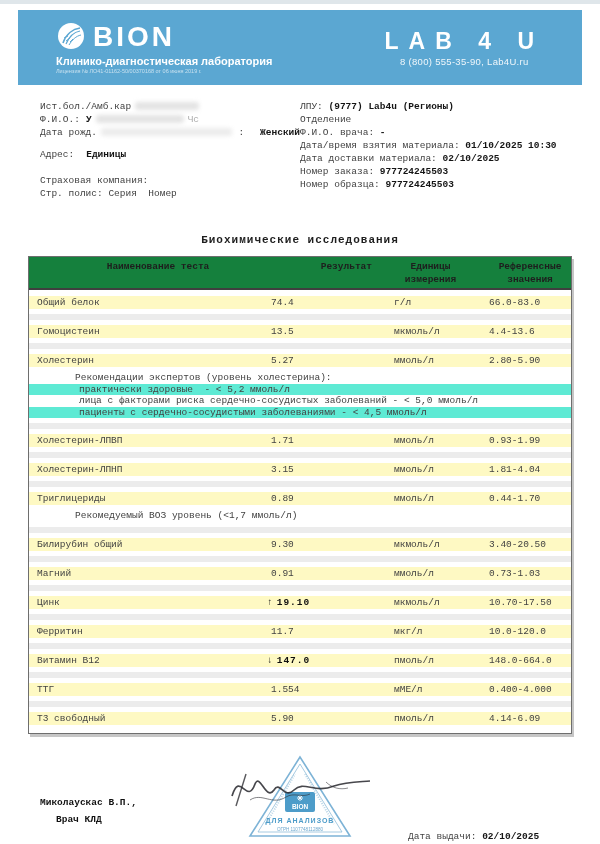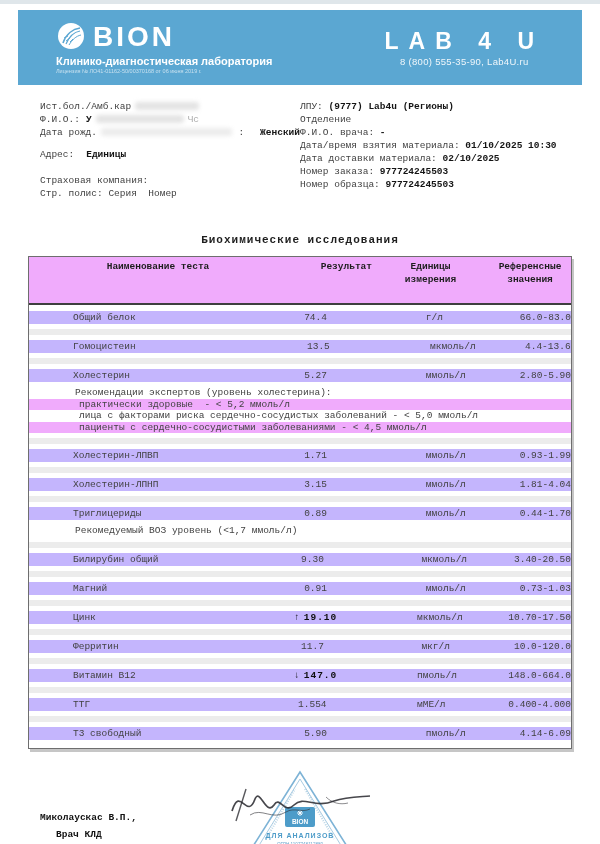--- a/index.html
+++ b/index.html
@@ -35,39 +35,39 @@
   .grow { flex:1; height:8px; background:#ececec; filter:blur(2px); border-radius:3px; margin:2px 6px 0 4px; }
   .ghost { color:#9a9a9a; filter:blur(0.7px); opacity:0.8; }
   .ml4 { margin-left:16px; } .ml6 { margin-left:6px; } .ml12 { margin-left:12px; }
 
   
   .title { text-align:center; font-weight:bold; font-size:11px; color:#1e1e1e;
            margin-top:34px; letter-spacing:1px; }
 
   
   .rtable { margin:10px 28px 0; border:1px solid #6e6e6e; box-shadow:2px 3px 0 #c6c6c6; background:#fff; }
-  .thead { background:#f0abfc; border-bottom:2px solid #3f3f3f; padding:3px 0 17px; font-weight:bold; color:#1e1e1e; }
+  .thead { background:#15803d; border-bottom:2px solid #3f3f3f; padding:3px 0 2px; font-weight:bold; color:#1e1e1e; }
   .hline { display:flex; height:13px; line-height:13px; }
   .h-name { width:238px; text-align:center; padding-left:20px; }
   .h-result { width:105px; text-align:right; }
   .h-units { width:117px; text-align:center; }
   .h-ref { flex:1; text-align:center; }
   .tbody { padding:6px 0 8px; }
-  .t-row { display:flex; height:13px; line-height:13px; background:#c4b5fd;padding-left:36px; }
+  .t-row { display:flex; height:13px; line-height:13px; background:#fef9c3; }
   .c { white-space:pre; }
   .c.name { width:238px; padding-left:8px; }
   .c.result { width:105px; text-align:left; }
   .c.units { width:117px; padding-left:22px; }
   .c.ref { flex:1; }
   .c.result .arrow { margin-right:4px; color:#141414; font-weight:bold; }
   .t-row.flagged .val { font-weight:bold; color:#0e0e0e; letter-spacing:1px; }
   .sp { height:5px; } .sp.g { height:6px; background:#ececec; }
   .note { height:11.5px; line-height:11.5px; padding-left:50px; white-space:pre; }
   .note.first { padding-left:46px; }
-  .note.g { background:#f0abfc; }
+  .note.g { background:#5eead4; }
 
   
   .footer { position:relative; height:112px; margin-top:14px; }
   .f-left { position:absolute; left:40px; top:46px; font-weight:bold; color:#111;
             font-size:9.5px; line-height:17px; }
   .f-left .t2 { padding-left:16px; }
   .f-right { position:absolute; left:408px; top:46px; font-size:9.5px; line-height:17px; white-space:pre; }
   .stampbox { position:absolute; left:222px; top:4px; width:156px; height:106px; }
   svg { overflow:visible; }
 </style>

